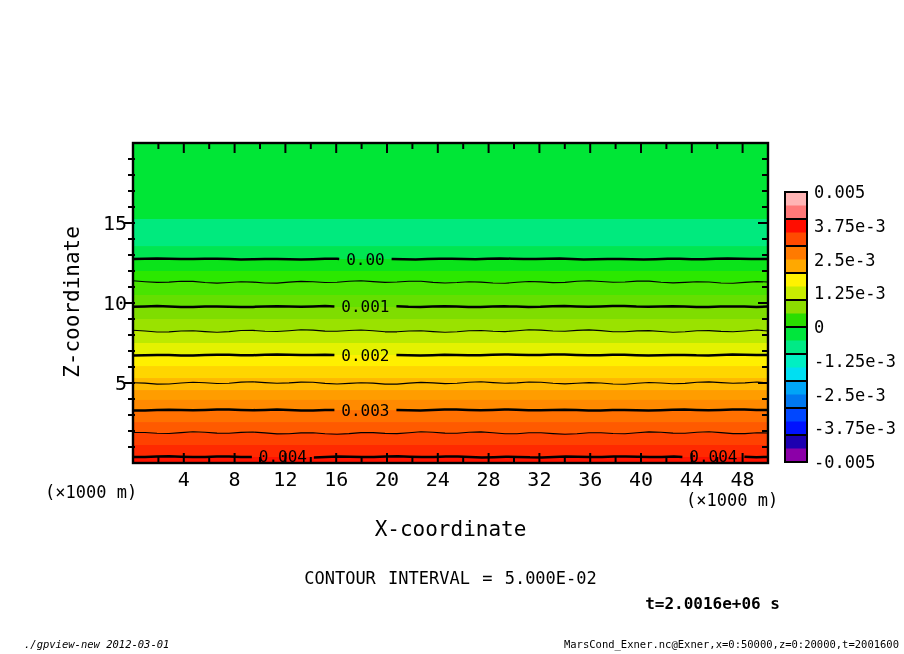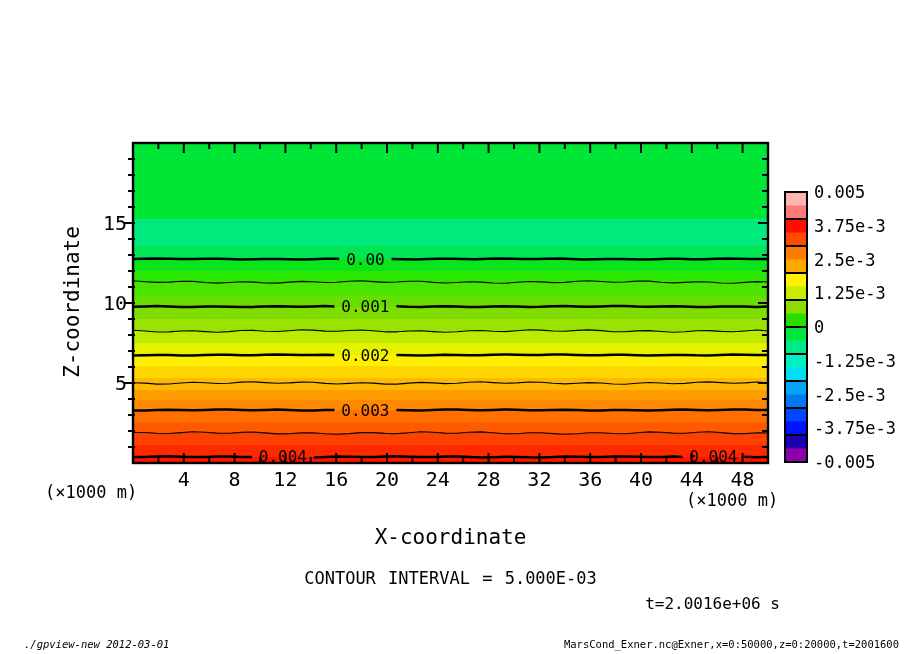--- a/index.html
+++ b/index.html
@@ -3,23 +3,23 @@
 <meta charset="utf-8">
 <style>
   html,body{margin:0;padding:0;background:#fff;}
   #canvas{position:relative;width:904px;height:654px;background:#fff;overflow:hidden;
           font-family:"DejaVu Sans Mono",monospace;color:#000;}
   .abs{position:absolute;white-space:nowrap;}
   .title{left:133px;width:635px;top:78px;text-align:center;font-size:25px;word-spacing:6px;}
   .ylabel{left:72px;top:302px;font-size:21px;transform:translate(-50%,-50%) rotate(-90deg);}
   .yunit{left:45px;top:482px;font-size:17px;}
   .xunit{left:686px;top:490px;font-size:17px;}
-  .xlabel{left:133px;width:635px;top:517px;text-align:center;font-size:21px;margin-top:8px;}
+  .xlabel{left:133px;width:635px;top:517px;text-align:center;font-size:21px;}
   .cint{left:133px;width:635px;top:568px;text-align:center;font-size:17px;word-spacing:2px;}
-  .time{left:620px;width:160px;top:594px;text-align:right;font-size:16px;}
+  .time{left:620px;width:160px;top:594px;text-align:right;font-size:16px;font-weight:bold;}
   .footl{left:24px;top:638px;font-size:10.5px;font-style:italic;}
   .footr{right:5px;top:638px;font-size:10.5px;}
   svg{position:absolute;left:0;top:0;}
   svg text{font-family:"DejaVu Sans Mono",monospace;fill:#000;}
   .ticklab{font-size:20px;}
   .cbarlab{font-size:17px;}
   .clabel{font-size:16px;}
 </style>
 </head>
 <body>
@@ -209,17 +209,17 @@
       <text x="814" y="333" text-anchor="start" class="cbarlab">0</text>
       <text x="814" y="366.75" text-anchor="start" class="cbarlab">-1.25e-3</text>
       <text x="814" y="400.5" text-anchor="start" class="cbarlab">-2.5e-3</text>
       <text x="814" y="434.25" text-anchor="start" class="cbarlab">-3.75e-3</text>
       <text x="814" y="468" text-anchor="start" class="cbarlab">-0.005</text>
     </svg>
   <div class="abs ylabel">Z-coordinate</div>
   <div class="abs yunit">(×1000 m)</div>
   <div class="abs xunit">(×1000 m)</div>
   <div class="abs xlabel">X-coordinate</div>
-  <div class="abs cint">CONTOUR INTERVAL = 5.000E-03</div>
+  <div class="abs cint">CONTOUR INTERVAL = 5.000E-02</div>
   <div class="abs time">t=2.0016e+06 s</div>
   <div class="abs footl">./gpview-new  2012-03-01</div>
   <div class="abs footr">MarsCond_Exner.nc@Exner,x=0:50000,z=0:20000,t=2001600</div>
 </div>
 
 </body></html>

